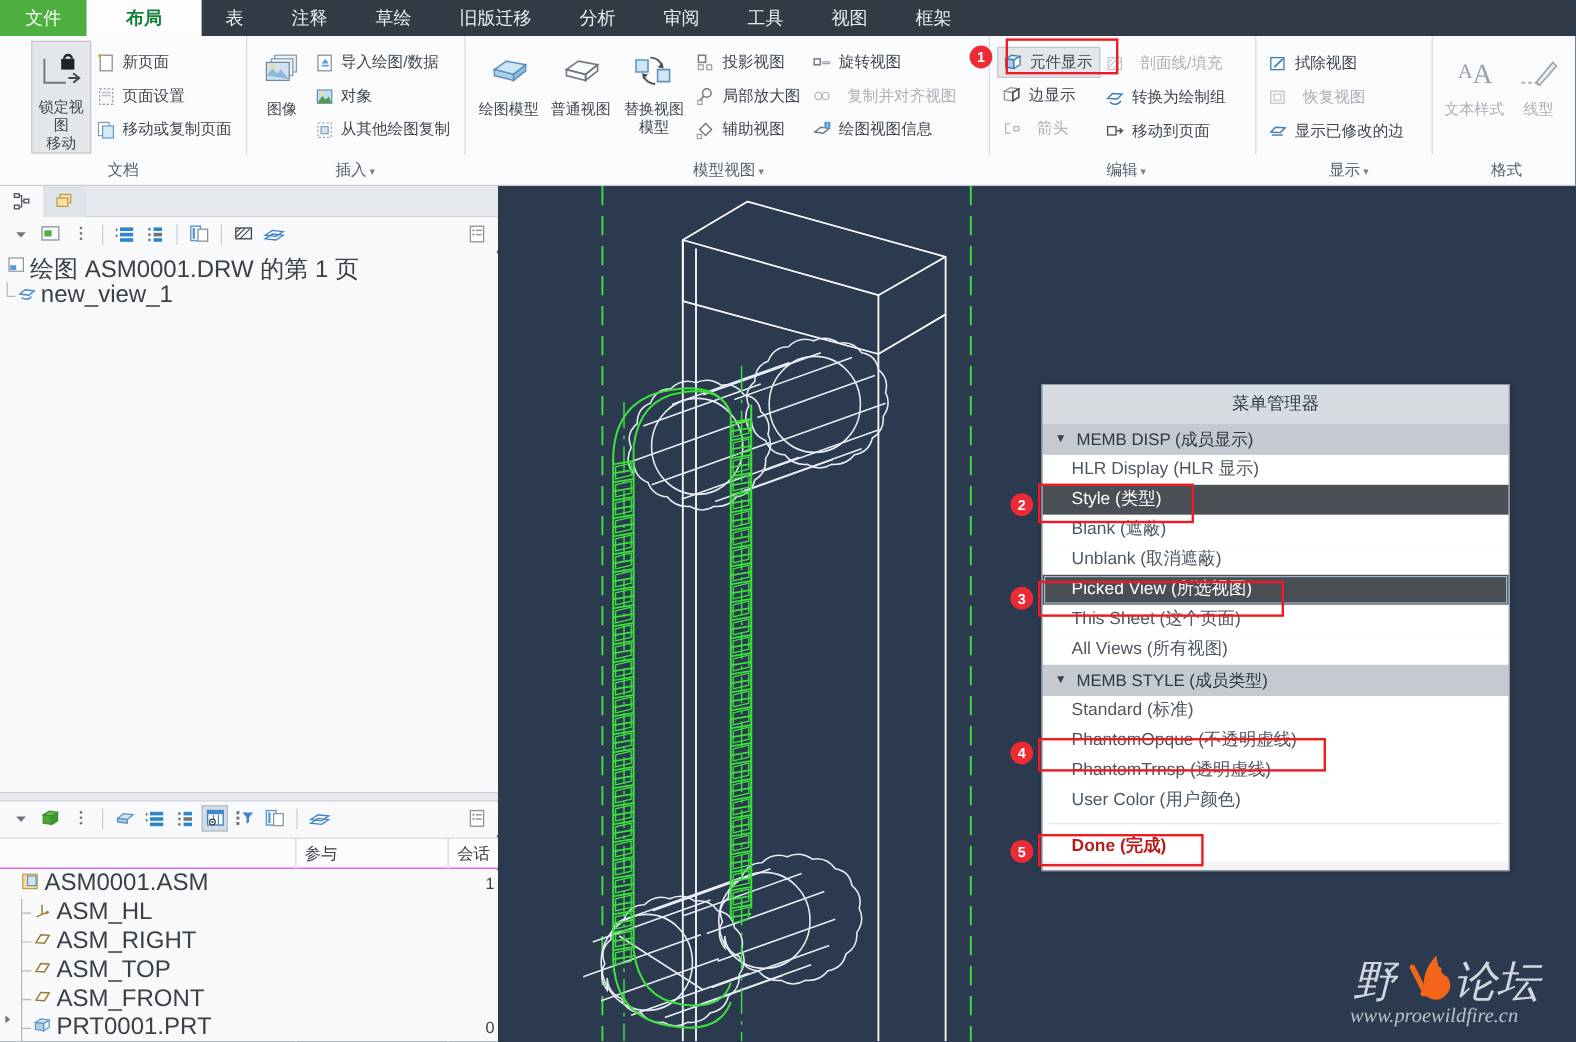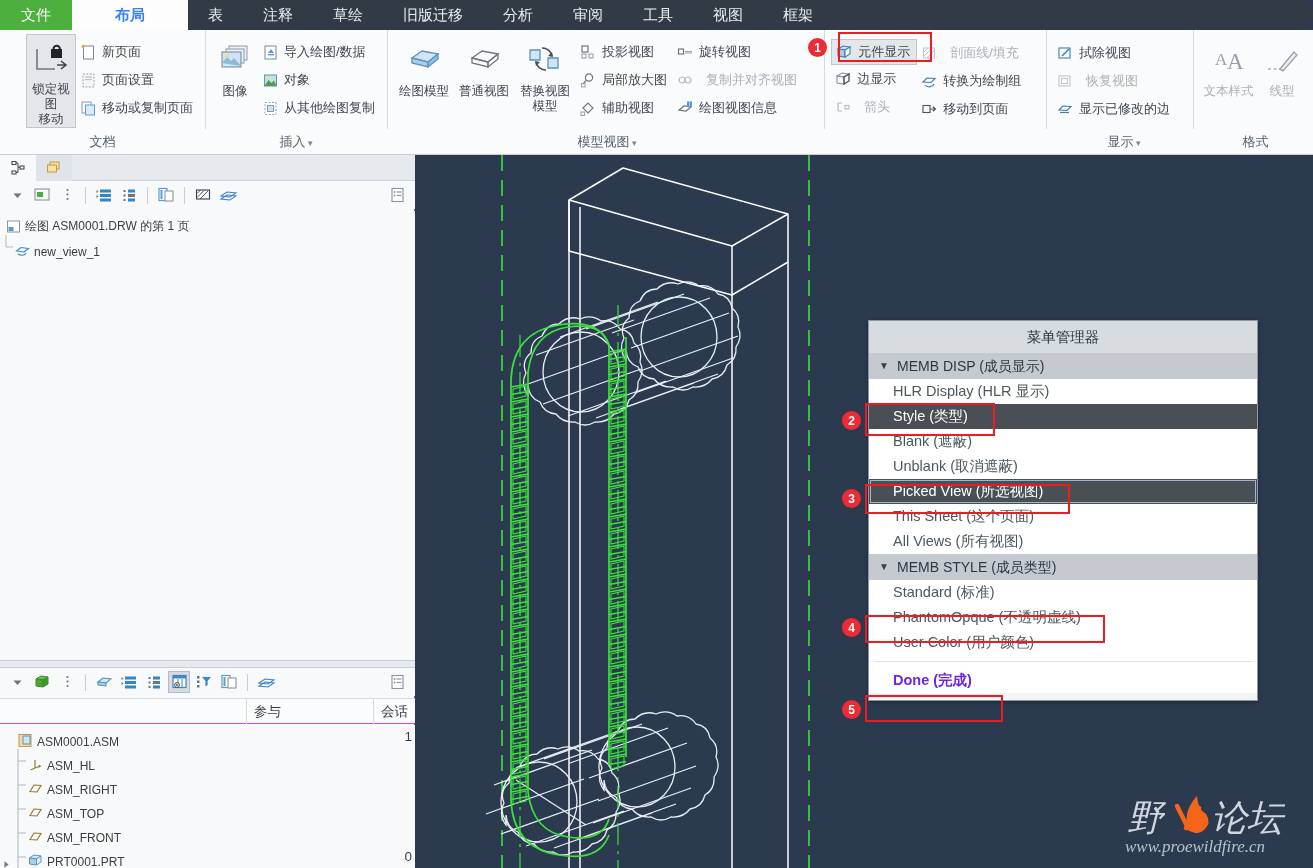--- a/index.html
+++ b/index.html
@@ -7,21 +7,21 @@
     width:1313px; height:868px; overflow:hidden;
     font-family:"Liberation Sans","DejaVu Sans",sans-serif;
     background:#2b3a4f;
   }
   #app { position:relative; width:1313px; height:868px; }
 
   
   .tabbar { position:absolute; left:0; top:0; width:1313px; height:30px; background:#323a45; display:flex; align-items:stretch;border-radius:13px; }
   .tab { display:flex; align-items:center; justify-content:center; color:#e9edf2; font-size:15px; padding:0 20px; cursor:default; white-space:nowrap; }
   .tab.file { background:#4caf3e; color:#fff; width:72px; padding:0; font-size:15px; }
-  .tab.active { background:#fdfdfe; color:#3b82f6; font-weight:600; width:116px; padding:4px; }
+  .tab.active { background:#fdfdfe; color:#15803d; font-weight:600; width:96px; padding:4px; }
 
   
   .ribbon { position:absolute; left:0; top:30px; width:1313px; height:125px; background:#fafbfc; border-bottom:1px solid #c8cdd4; }
   .rgroups { position:absolute; left:0; top:0; height:99px; width:100%; display:flex; }
   .rgroup { position:relative; height:99px; display:flex; align-items:flex-start; padding:4px 6px 0 6px; }
   .rgroup + .rgroup { border-left:1px solid #d7dbe0; }
   .rlabelrow { position:absolute; left:0; top:99px; height:26px; width:100%; }
   .rlabel { position:absolute; top:0; height:26px; line-height:26px; font-size:13px; color:#55606d; text-align:center; }
   .rlabel .car { font-size:9px; color:#7a838f; }
   .rsep { position:absolute; top:100px; width:1px; height:24px; background:#d7dbe0; }
@@ -54,21 +54,21 @@
   .minitab { width:36px; height:26px; display:flex; align-items:center; justify-content:center; cursor:default; }
   .minitab.active { background:#f7f9fa; }
   .minitab.inactive { background:#dfe4ea; }
 
   .ttool { position:absolute; left:0; width:415px; height:28px; display:flex; align-items:center; padding:0 6px; gap:3px; background:#f7f9fa; }
   .ti { width:22px; height:22px; display:flex; align-items:center; justify-content:center; cursor:default; }
   .ti.on { background:#d4dbe2; border:1px solid #b3bcc6; }
   .tvsep { width:1px; height:17px; background:#c7ced6; margin:0 4px; }
 
   .treearea { position:absolute; left:0; width:415px; overflow:hidden; background:#f7f9fa; }
-  .trow { height:24px; display:flex; align-items:flex-end; font-size:12px; color:#3a4048; white-space:nowrap; position:relative; }
+  .trow { height:24px; display:flex; align-items:flex-start; font-size:20px; color:#3a4048; white-space:nowrap; position:relative; }
   .trow .tlbl { padding-left:3px; }
   .tico { width:18px; height:18px; display:flex; align-items:center; justify-content:center; flex:0 0 18px; }
   .tarrow { width:13px; flex:0 0 13px; display:flex; align-items:center; justify-content:center; }
   .tbranch { width:13px; flex:0 0 13px; position:relative; height:24px; }
 
   
   .splitbar { position:absolute; left:0; width:415px; height:8px; background:#e6eaee; border-top:1px solid #c8ced5; border-bottom:1px solid #c8ced5; }
   .mtheadrow { position:absolute; left:0; width:415px; height:26px; background:#fbfcfd; border-top:1px solid #d4dae0; border-bottom:1px solid #d946ef; }
   .mthcell { position:absolute; top:0; height:25px; line-height:25px; font-size:13.5px; color:#3a4048; padding-left:8px; }
   .mtvline { position:absolute; width:1px; background:#d4dae0; }
@@ -78,21 +78,21 @@
   .canvas { position:absolute; left:416px; top:155px; width:897px; height:713px; background:#2b3a4f; overflow:hidden; }
 
   
   .mm { position:absolute; left:868px; top:320px; width:390px; background:#f2f4f6; border:1px solid #8e97a1; box-shadow:0 1px 4px rgba(0,0,0,.35); z-index:30; }
   .mmtitle { height:32px; line-height:32px; text-align:center; font-size:14.5px; color:#2f3740; background:#d7dce1; }
   .mmsect { height:26px; line-height:26px; font-size:14px; color:#2f3740; background:#c5cad0; padding-left:28px; position:relative; }
   .mmsect .car { position:absolute; left:10px; top:0; font-size:10px; color:#3a4048; }
   .mmitem { height:25px; line-height:25px; font-size:14.5px; color:#4d5760; padding-left:24px; background:#fff; cursor:default; }
   .mmitem.on { background:#4a4f55; color:#fff; }
   .mmitem.on.focus { outline:1px solid #9fb6cc; outline-offset:-2px; }
-  .mmitem.bold { font-weight:bold; color:#6d28d9; }
+  .mmitem.bold { font-weight:bold; color:#b91c1c; }
   .mmdiv { height:1px; background:#dde1e5; margin:0 6px; }
   .mmpad { height:6px; background:#fff; }
   .mmfoot { height:7px; background:#f2f4f6; }
 
   
   .wm { position:absolute; right:10px; bottom:8px; z-index:25; }
 </style>
 </head>
 <body>
 
@@ -418,20 +418,21 @@
           </div>
           <div class="bl">线型</div>
         </div>
       </div>
     </div>
 
     <div class="rlabelrow">
       <div class="rlabel" style="left:0px;width:205px;"><span>文档</span></div>
       <div class="rlabel" style="left:205px;width:182px;"><span>插入</span><span class="car"> ▾</span></div>
       <div class="rlabel" style="left:387px;width:440px;"><span>模型视图</span><span class="car"> ▾</span></div>
+      <div class="rlabel" style="left:827px;width:223px;"><span>编辑</span><span class="car"> ▾</span></div>
       <div class="rlabel" style="left:1050px;width:148px;"><span>显示</span><span class="car"> ▾</span></div>
       <div class="rlabel" style="left:1198px;width:115px;"><span>格式</span></div>
       <div class="rsep" style="left:205px;"></div>
       <div class="rsep" style="left:387px;"></div>
       <div class="rsep" style="left:827px;"></div>
       <div class="rsep" style="left:1050px;"></div>
       <div class="rsep" style="left:1198px;"></div>
     </div>
   </div>
 
@@ -837,20 +838,21 @@
         <div class="mmitem">HLR Display (HLR 显示)</div>
         <div class="mmitem on">Style (类型)</div>
         <div class="mmitem">Blank (遮蔽)</div>
         <div class="mmitem">Unblank (取消遮蔽)</div>
         <div class="mmitem on focus">Picked View (所选视图)</div>
         <div class="mmitem">This Sheet (这个页面)</div>
         <div class="mmitem">All Views (所有视图)</div>
         <div class="mmsect"><span class="car">▼</span>MEMB STYLE (成员类型)</div>
         <div class="mmitem">Standard (标准)</div>
         <div class="mmitem">PhantomOpque (不透明虚线)</div>
+        <div class="mmitem">PhantomTrnsp (透明虚线)</div>
         <div class="mmitem">User Color (用户颜色)</div>
         <div class="mmpad"></div>
         <div class="mmdiv"></div>
         <div class="mmpad"></div>
         <div class="mmitem bold">Done (完成)</div>
       </div>
     <div class="mmfoot"></div>
   </div>
 
   <div class="badge" style="left:842px; top:411px;">2</div>

